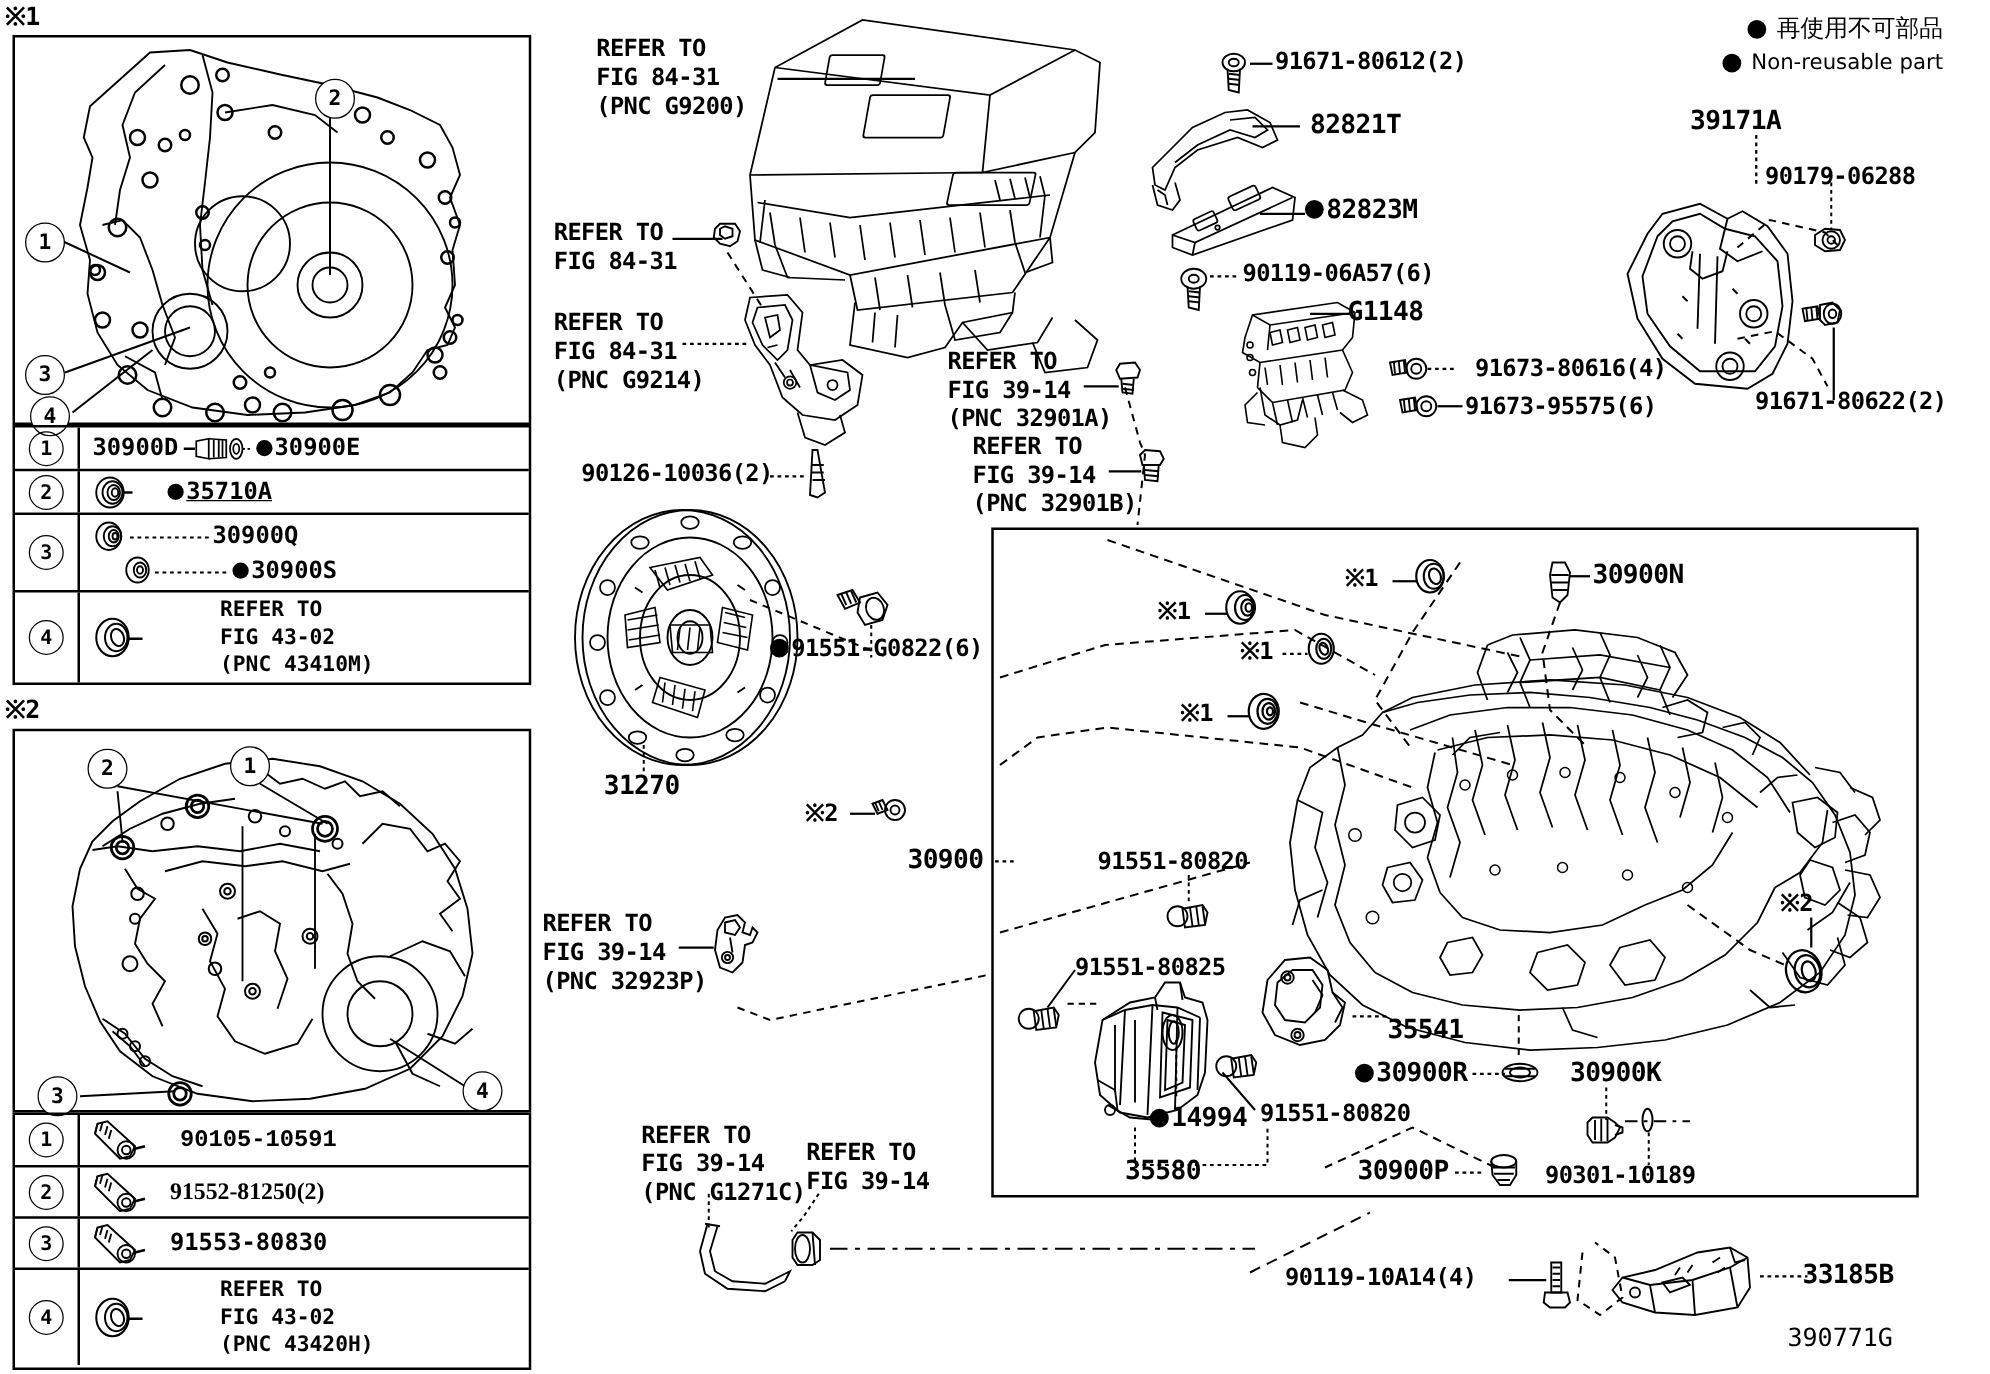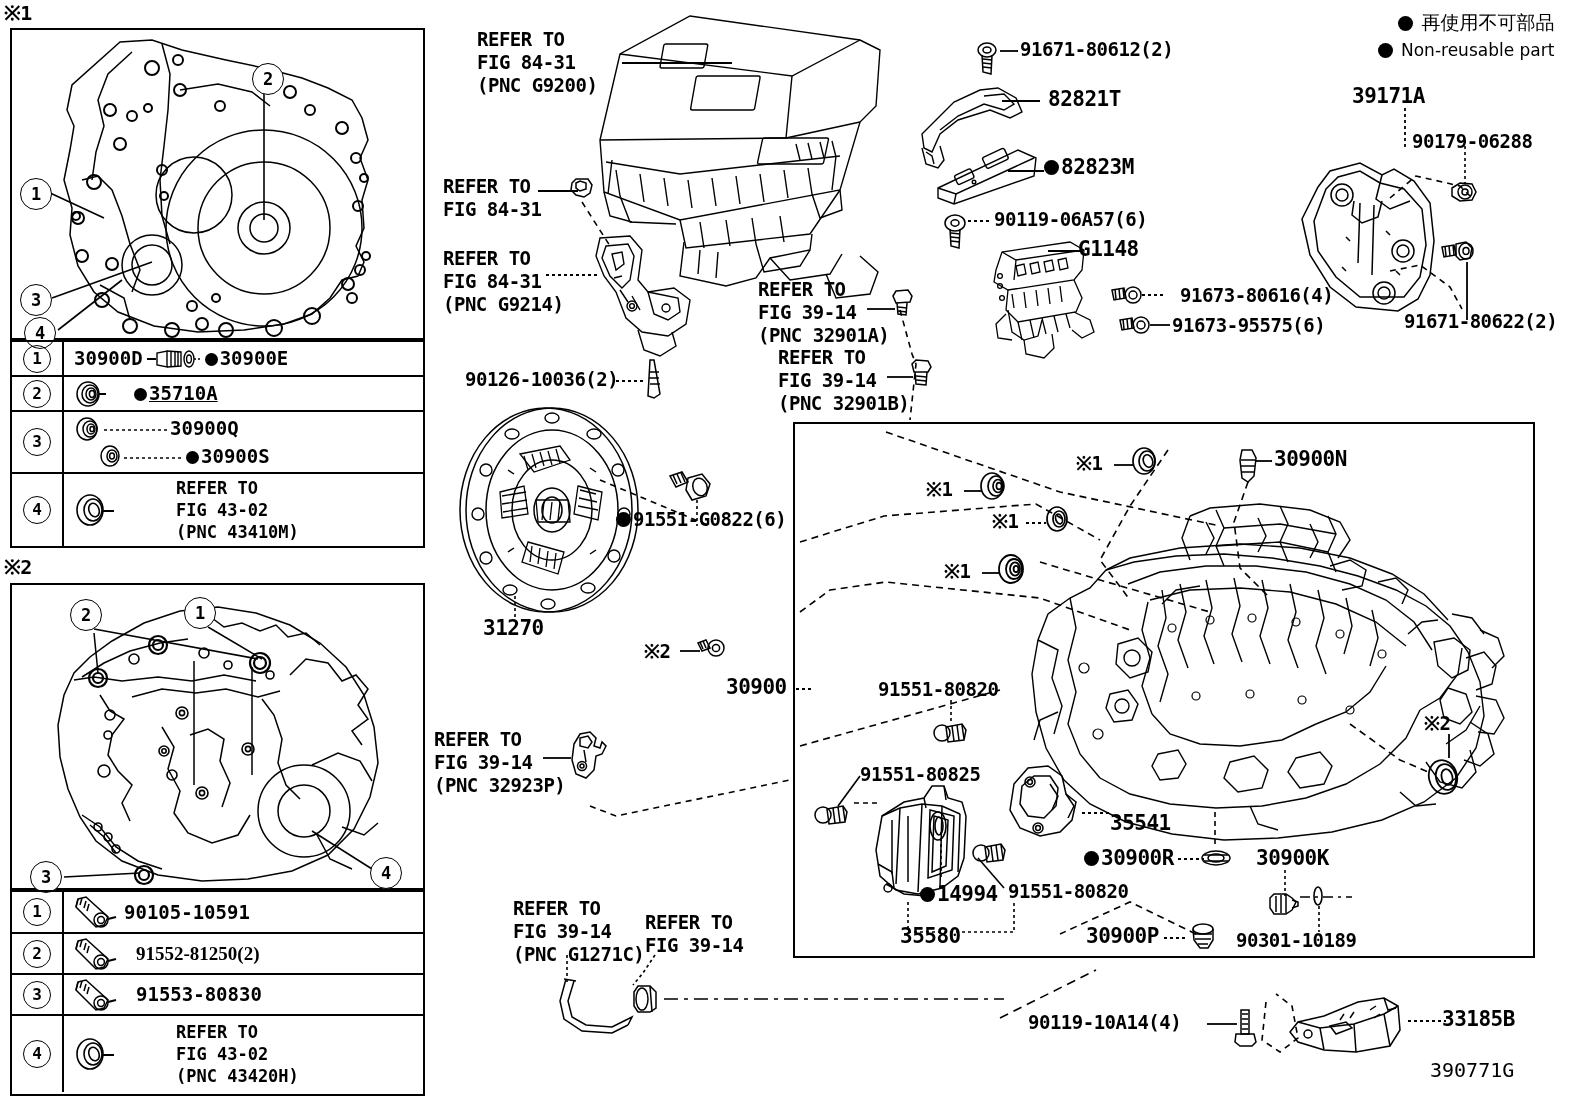--- a/index.html
+++ b/index.html
@@ -356,21 +356,21 @@
           <svg width="42" height="34" viewBox="0 0 42 34">
               <g fill="none" stroke="#000" stroke-width="1.5">
             <path d="M4 4 L12 2 L34 22 L30 30 L22 32 L2 12 Z"></path>
             <path d="M4 4 L2 12 M8 3 L6 10 M12 6 L10 13 M15 9 L13 16"></path>
             <ellipse cx="27" cy="25" rx="7" ry="7"></ellipse>
                 <ellipse cx="27" cy="25" rx="3.4" ry="3.4"></ellipse>
             <line x1="34" y1="24" x2="42" y2="22" stroke-width="2"></line>
           </g>
             </svg>
         </span>
-        <span class="tag-text" style="margin-left:8px;">90105-10591</span>
+        <span class="tag-text" style="margin-left:28px;font-family:Liberation Mono, monospace;">90105-10591</span>
       </div>
     </div>
     <div class="trow" style="height:41px;">
       <div class="tnum">
         <div class="circnum">2</div>
       </div>
       <div class="tbody">
         <span class="glyph">
           <svg width="42" height="34" viewBox="0 0 42 34">
               <g fill="none" stroke="#000" stroke-width="1.5">

